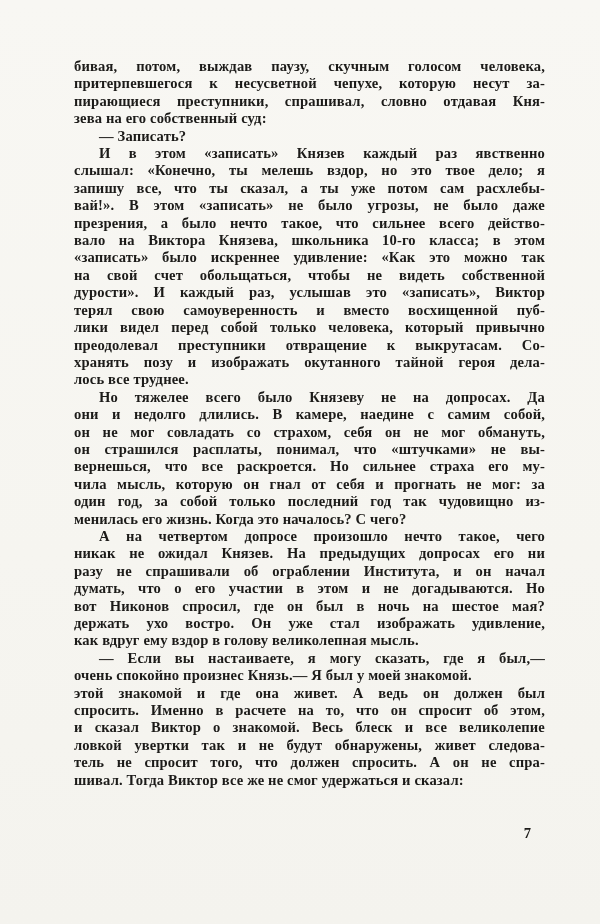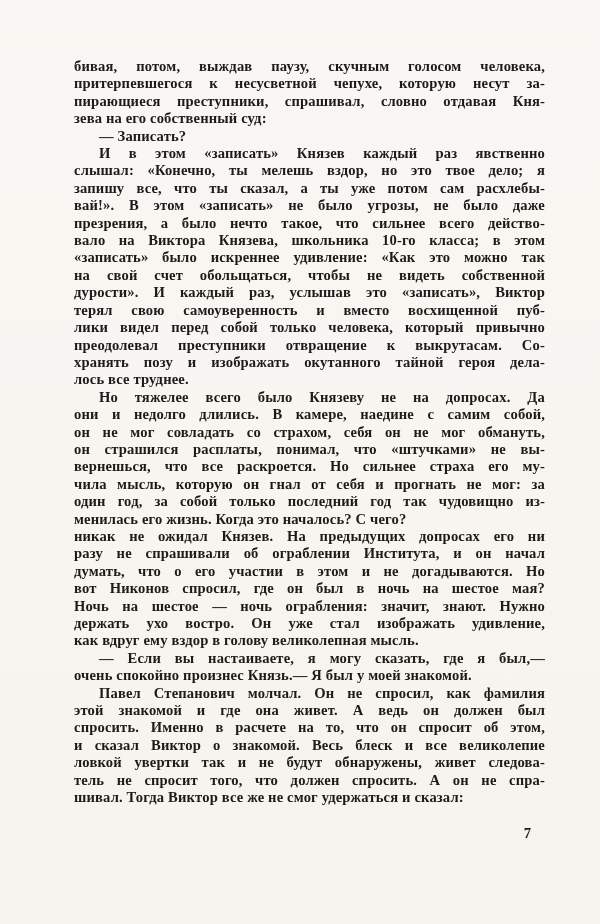--- a/index.html
+++ b/index.html
@@ -92,34 +92,33 @@
         <div class="line indent">Но тяжелее всего было Князеву не на допросах. Да</div>
         <div class="line">они и недолго длились. В камере, наедине с самим собой,</div>
         <div class="line">он не мог совладать со страхом, себя он не мог обмануть,</div>
         <div class="line">он страшился расплаты, понимал, что «штучками» не вы-</div>
         <div class="line">вернешься, что все раскроется. Но сильнее страха его му-</div>
         <div class="line">чила мысль, которую он гнал от себя и прогнать не мог: за</div>
         <div class="line">один год, за собой только последний год так чудовищно из-</div>
         <div class="line para-end">менилась его жизнь. Когда это началось? С чего?</div>
       </div>
       <div class="paragraph">
+        <div class="line indent">А на четвертом допросе произошло нечто такое, чего</div>
         <div class="line">никак не ожидал Князев. На предыдущих допросах его ни</div>
         <div class="line">разу не спрашивали об ограблении Института, и он начал</div>
         <div class="line">думать, что о его участии в этом и не догадываются. Но</div>
         <div class="line">вот Никонов спросил, где он был в ночь на шестое мая?</div>
-        <div class="line">Ночь на шестое — ночь ограбления: значит, знают. Нужно</div>
         <div class="line">держать ухо востро. Он уже стал изображать удивление,</div>
         <div class="line para-end">как вдруг ему вздор в голову великолепная мысль.</div>
       </div>
       <div class="paragraph">
         <div class="line indent">— Если вы настаиваете, я могу сказать, где я был,—</div>
         <div class="line para-end">очень спокойно произнес Князь.— Я был у моей знакомой.</div>
       </div>
       <div class="paragraph">
-        <div class="line indent">Павел Степанович молчал. Он не спросил, как фамилия</div>
         <div class="line">этой знакомой и где она живет. А ведь он должен был</div>
         <div class="line">спросить. Именно в расчете на то, что он спросит об этом,</div>
         <div class="line">и сказал Виктор о знакомой. Весь блеск и все великолепие</div>
         <div class="line">ловкой увертки так и не будут обнаружены, живет следова-</div>
         <div class="line">тель не спросит того, что должен спросить. А он не спра-</div>
         <div class="line para-end">шивал. Тогда Виктор все же не смог удержаться и сказал:</div>
       </div>
     </div>
   <div class="page-number">7</div>
 </div>

